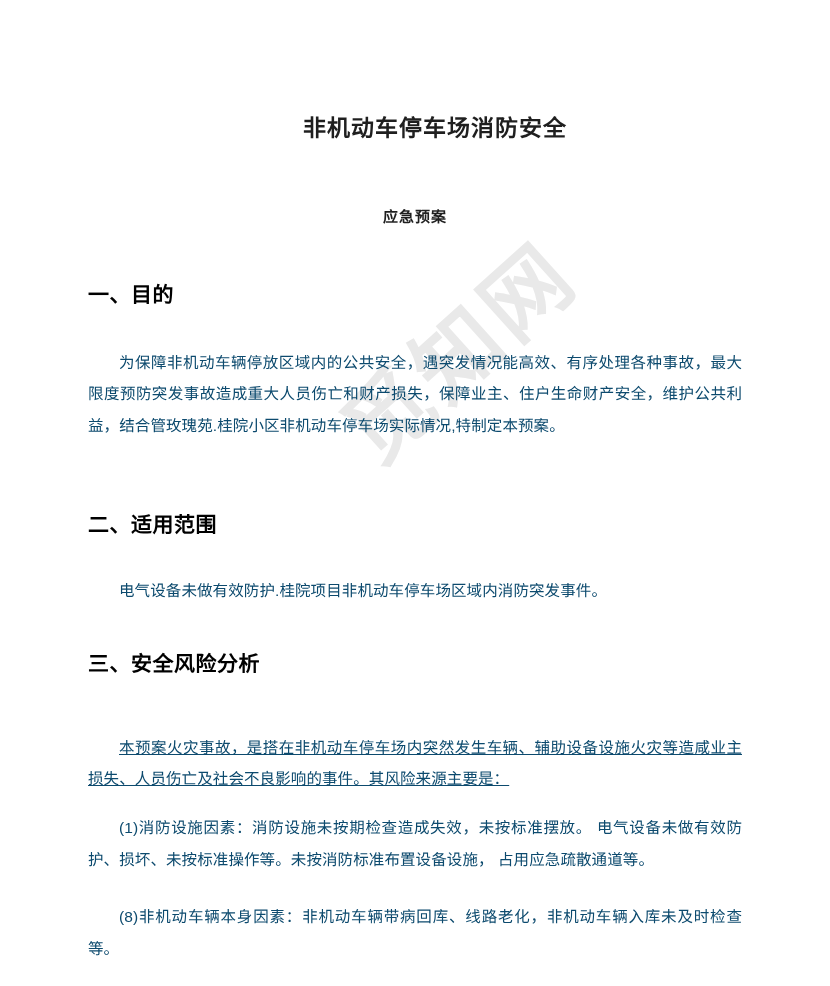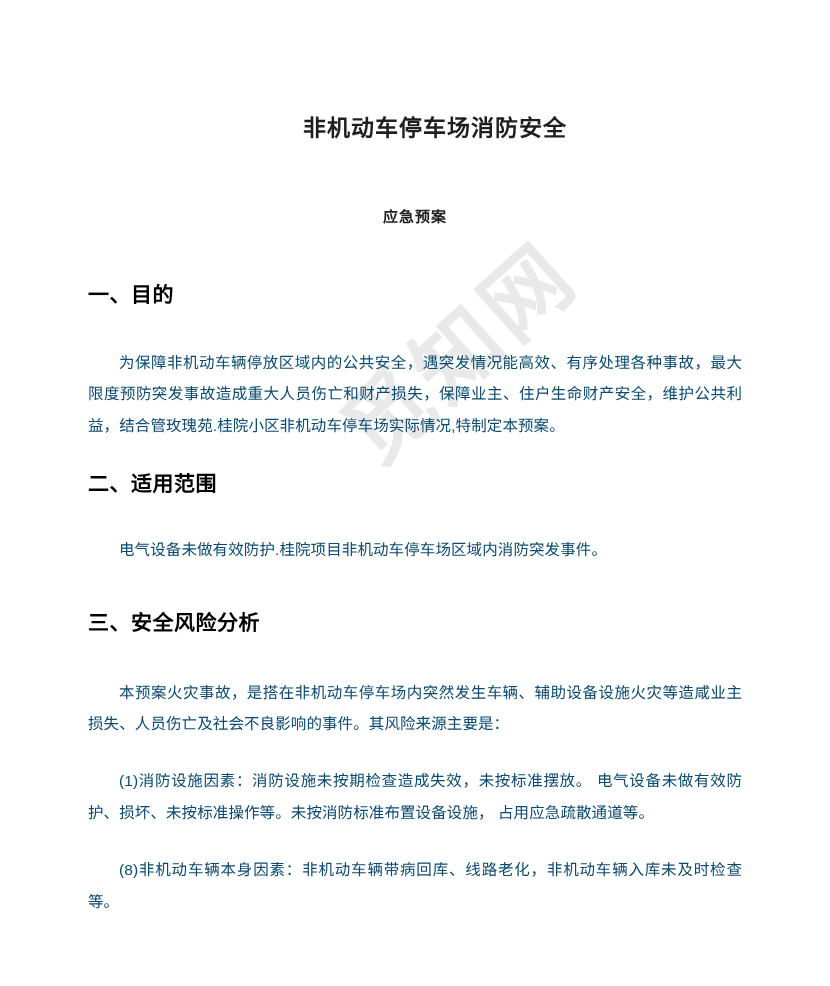--- a/index.html
+++ b/index.html
@@ -107,27 +107,27 @@
   }
 
   .para.indent {
     text-indent: 2em;
   }
 
   
   .sec-purpose-heading      { margin-top: 52px; }
   .sec-purpose-body         { margin-top: 36px; }
 
-  .sec-scope-heading        { margin-top: 27px; }
+  .sec-scope-heading        { margin-top: 68px; }
   .sec-scope-body           { margin-top: 34px; }
 
   .sec-risk-heading         { margin-top: 42px; }
-  .sec-risk-body            { margin-top: 38px; }
+  .sec-risk-body            { margin-top: 52px; text-decoration: underline; }
 
-  .risk-item-1              { margin-top: 26px; }
+  .risk-item-1              { margin-top: 18px; }
   .risk-item-2              { margin-top: 26px; }
 </style>
 </head>
 <body>
 
 <div class="page">
 
   <div class="watermark">
     <div class="watermark-text">觅知网</div>
   </div>

